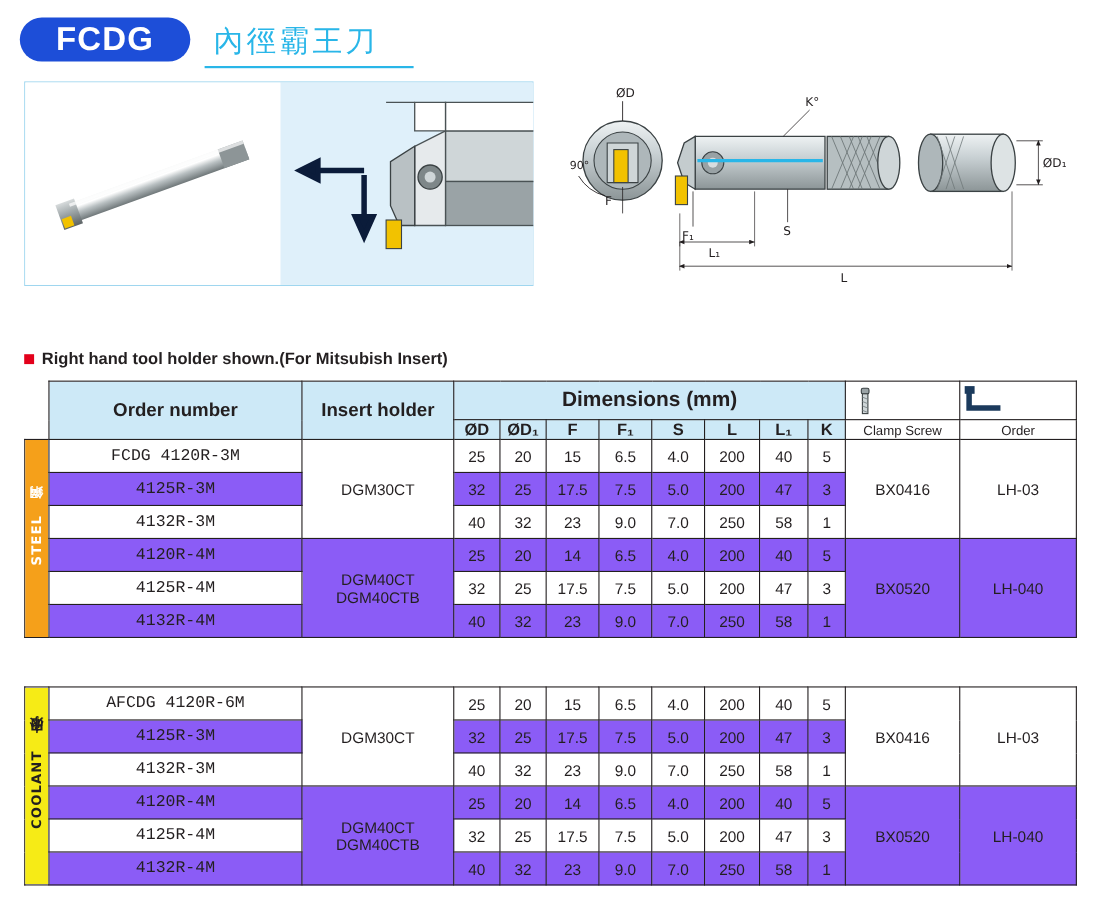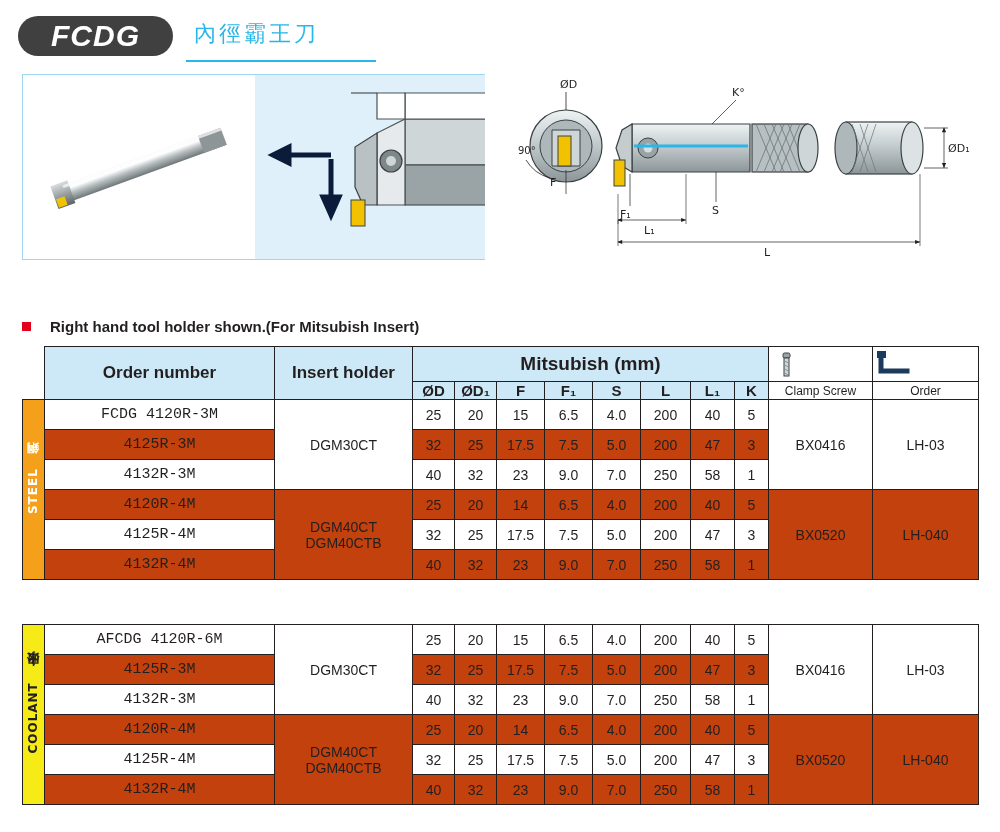--- a/index.html
+++ b/index.html
@@ -11,51 +11,51 @@
     position:relative;
     overflow:hidden;
   }
   
   .header{
     position:absolute;left:18px;top:16px;width:960px;height:46px;
   }
   .logo-pill{
     position:absolute;left:0;top:0;
     width:155px;height:40px;border-radius:20px;
-    background:#404040;
-    display:flex;align-items:center;justify-content:center;font-style:italic;
+    background:#1d4ed8;
+    display:flex;align-items:center;justify-content:center;
   }
   .logo-pill span{
     color:#ffffff;font-size:30px;font-weight:bold;letter-spacing:1px;
     font-family:"Liberation Sans", sans-serif;
   }
   .header-cn{
     position:absolute;left:176px;top:3px;
-    font-size:22px;color:#29b6e8;letter-spacing:3px;
+    font-size:27px;color:#29b6e8;letter-spacing:3px;
     font-family:"DejaVu Sans", sans-serif;
   }
   .header-underline{
     position:absolute;left:168px;top:44px;width:190px;height:2px;background:#29b6e8;
   }
   
   .figbox{
     position:absolute;left:22px;top:74px;width:463px;height:186px;
     border:1px solid #9fd6ef;background:#ffffff;box-sizing:border-box;
   }
   .fig-left{position:absolute;left:0;top:0;width:232px;height:184px;background:#fff;overflow:hidden;}
   .fig-right{position:absolute;left:232px;top:0;width:230px;height:184px;background:#dff0fa;overflow:hidden;}
   .fig-wide{
     position:absolute;left:500px;top:74px;width:480px;height:186px;
   }
   svg{display:block;}
   
   .note{
     position:absolute;left:22px;top:318px;
     font-size:15px;font-weight:bold;color:#231f20;
-    display:flex;align-items:center;gap:12px;
+    display:flex;align-items:center;
   }
   .note .sq{
     display:inline-block;width:9px;height:9px;background:#e3001b;margin-right:7px;
   }
   
   table{
     border-collapse:collapse;position:absolute;table-layout:fixed;
   }
   table td,table th{
     border:1px solid #231f20;
@@ -63,21 +63,21 @@
     padding:0;color:#231f20;font-weight:normal;
     font-family:"Liberation Sans", sans-serif;
   }
   #main-table{left:22px;top:346px;width:956px;}
   #second-table{left:22px;top:624px;width:956px;}
   .hdr-dim{background:#cde9f7;font-weight:bold;font-size:19px;}
   .hdr-sub{background:#cde9f7;font-weight:bold;font-size:15px;}
   .hdr-title{background:#cde9f7;font-weight:bold;font-size:17px;}
   .hdr-tool{background:#ffffff;font-weight:normal;font-size:12px;}
   .row-lt{background:#ffffff;}
-  .row-alt{background:#c2410c;padding-left:42px;}
+  .row-alt{background:#8b5cf6;padding-left:42px;}
   .ordercell{font-size:15px;font-family:Liberation Mono, monospace;}
   .insertcell{font-size:14px;}
 
   .vstrip{
     width:22px;padding:0;position:relative;
   }
   .vstrip .vtext{
     writing-mode:vertical-rl;
     transform:rotate(180deg);
     font-size:12px;font-weight:bold;color:#ffffff;
@@ -272,21 +272,21 @@
       <col style="width:44px">
       <col style="width:34px">
     <col style="width:104px">
       <col style="width:106px">
   </colgroup>
   <tbody>
       <tr>
     <td class="blank" rowspan="2"></td>
     <td class="hdr-title" rowspan="2">Order number</td>
     <td class="hdr-title" rowspan="2">Insert holder</td>
-    <td class="hdr-dim" colspan="8">Mitsubish (mm)</td>
+    <td class="hdr-dim" colspan="8">Dimensions (mm)</td>
     <td class="hdr-tool">
       <svg width="34" height="34" viewBox="0 0 34 34">
         <rect x="14" y="6" width="7" height="5" rx="1.5" fill="#9aa3a6" stroke="#3b4244" stroke-width="1"></rect>
         <rect x="15" y="11" width="5" height="18" fill="#cfd6d8" stroke="#3b4244" stroke-width="1"></rect>
         <g stroke="#7b8486" stroke-width="0.8">
           <line x1="15" y1="14" x2="20" y2="16"></line>
               <line x1="15" y1="18" x2="20" y2="20"></line>
           <line x1="15" y1="22" x2="20" y2="24"></line>
               <line x1="15" y1="26" x2="20" y2="28"></line>
         </g>

